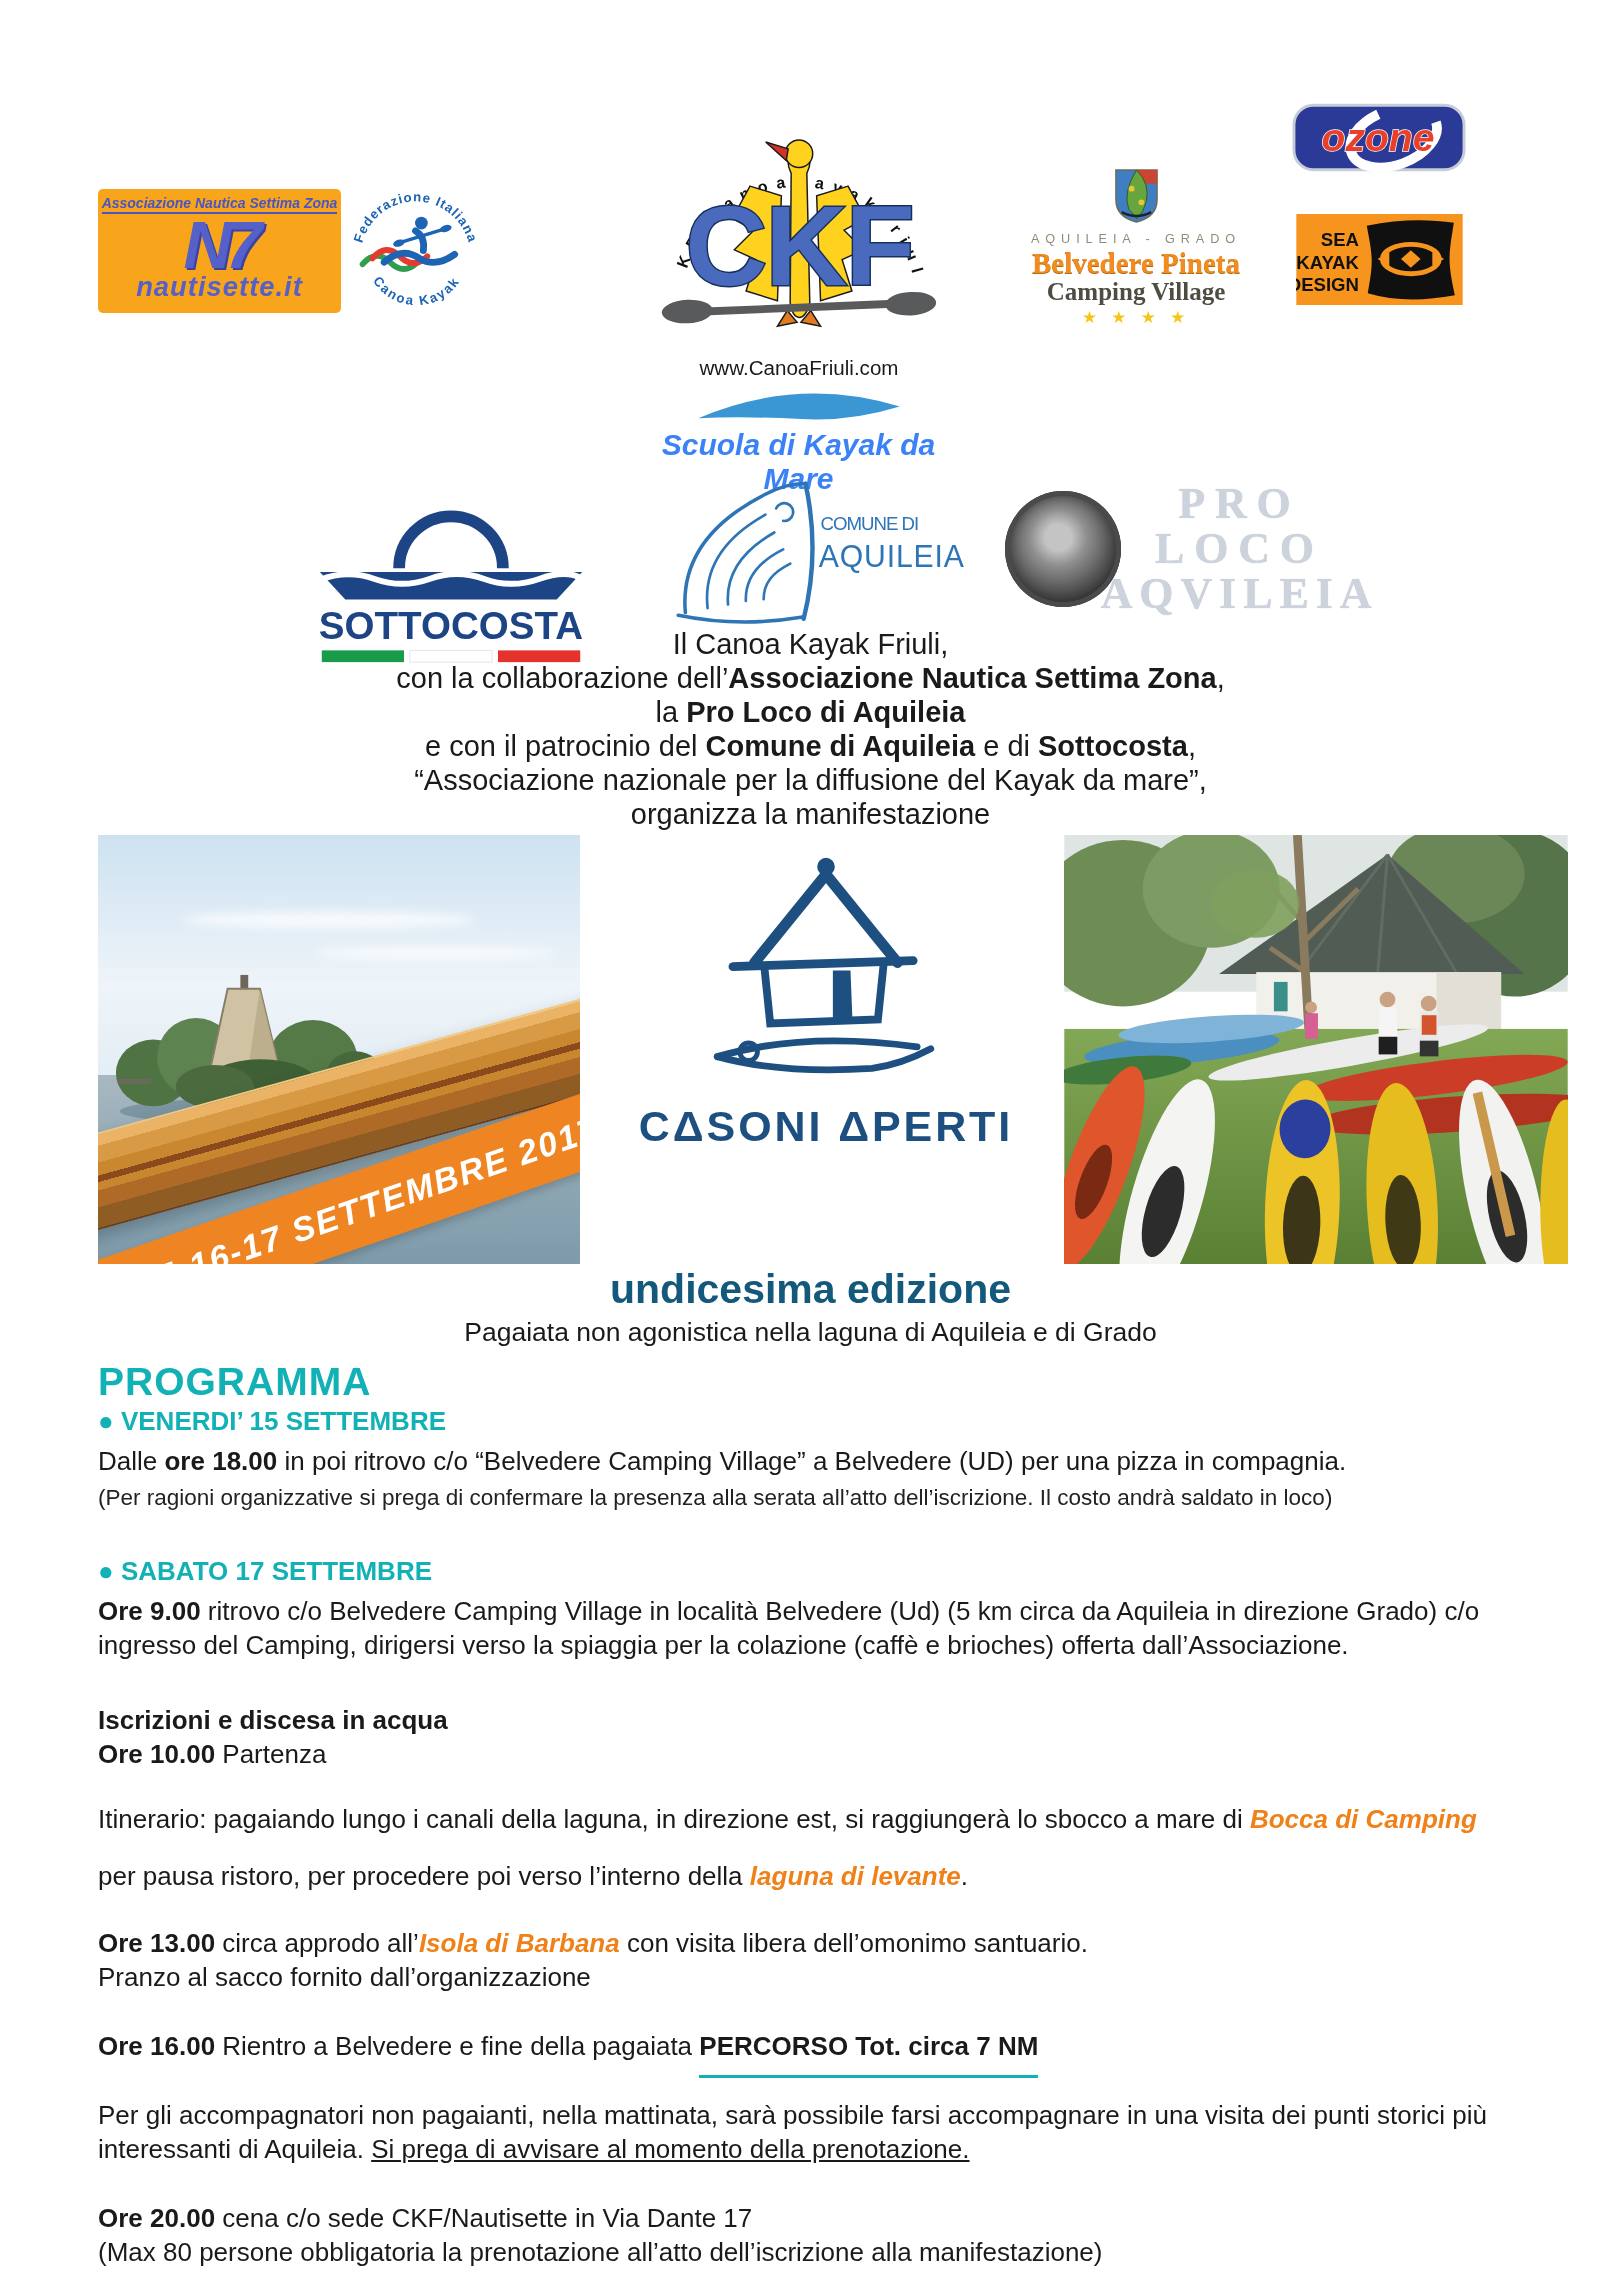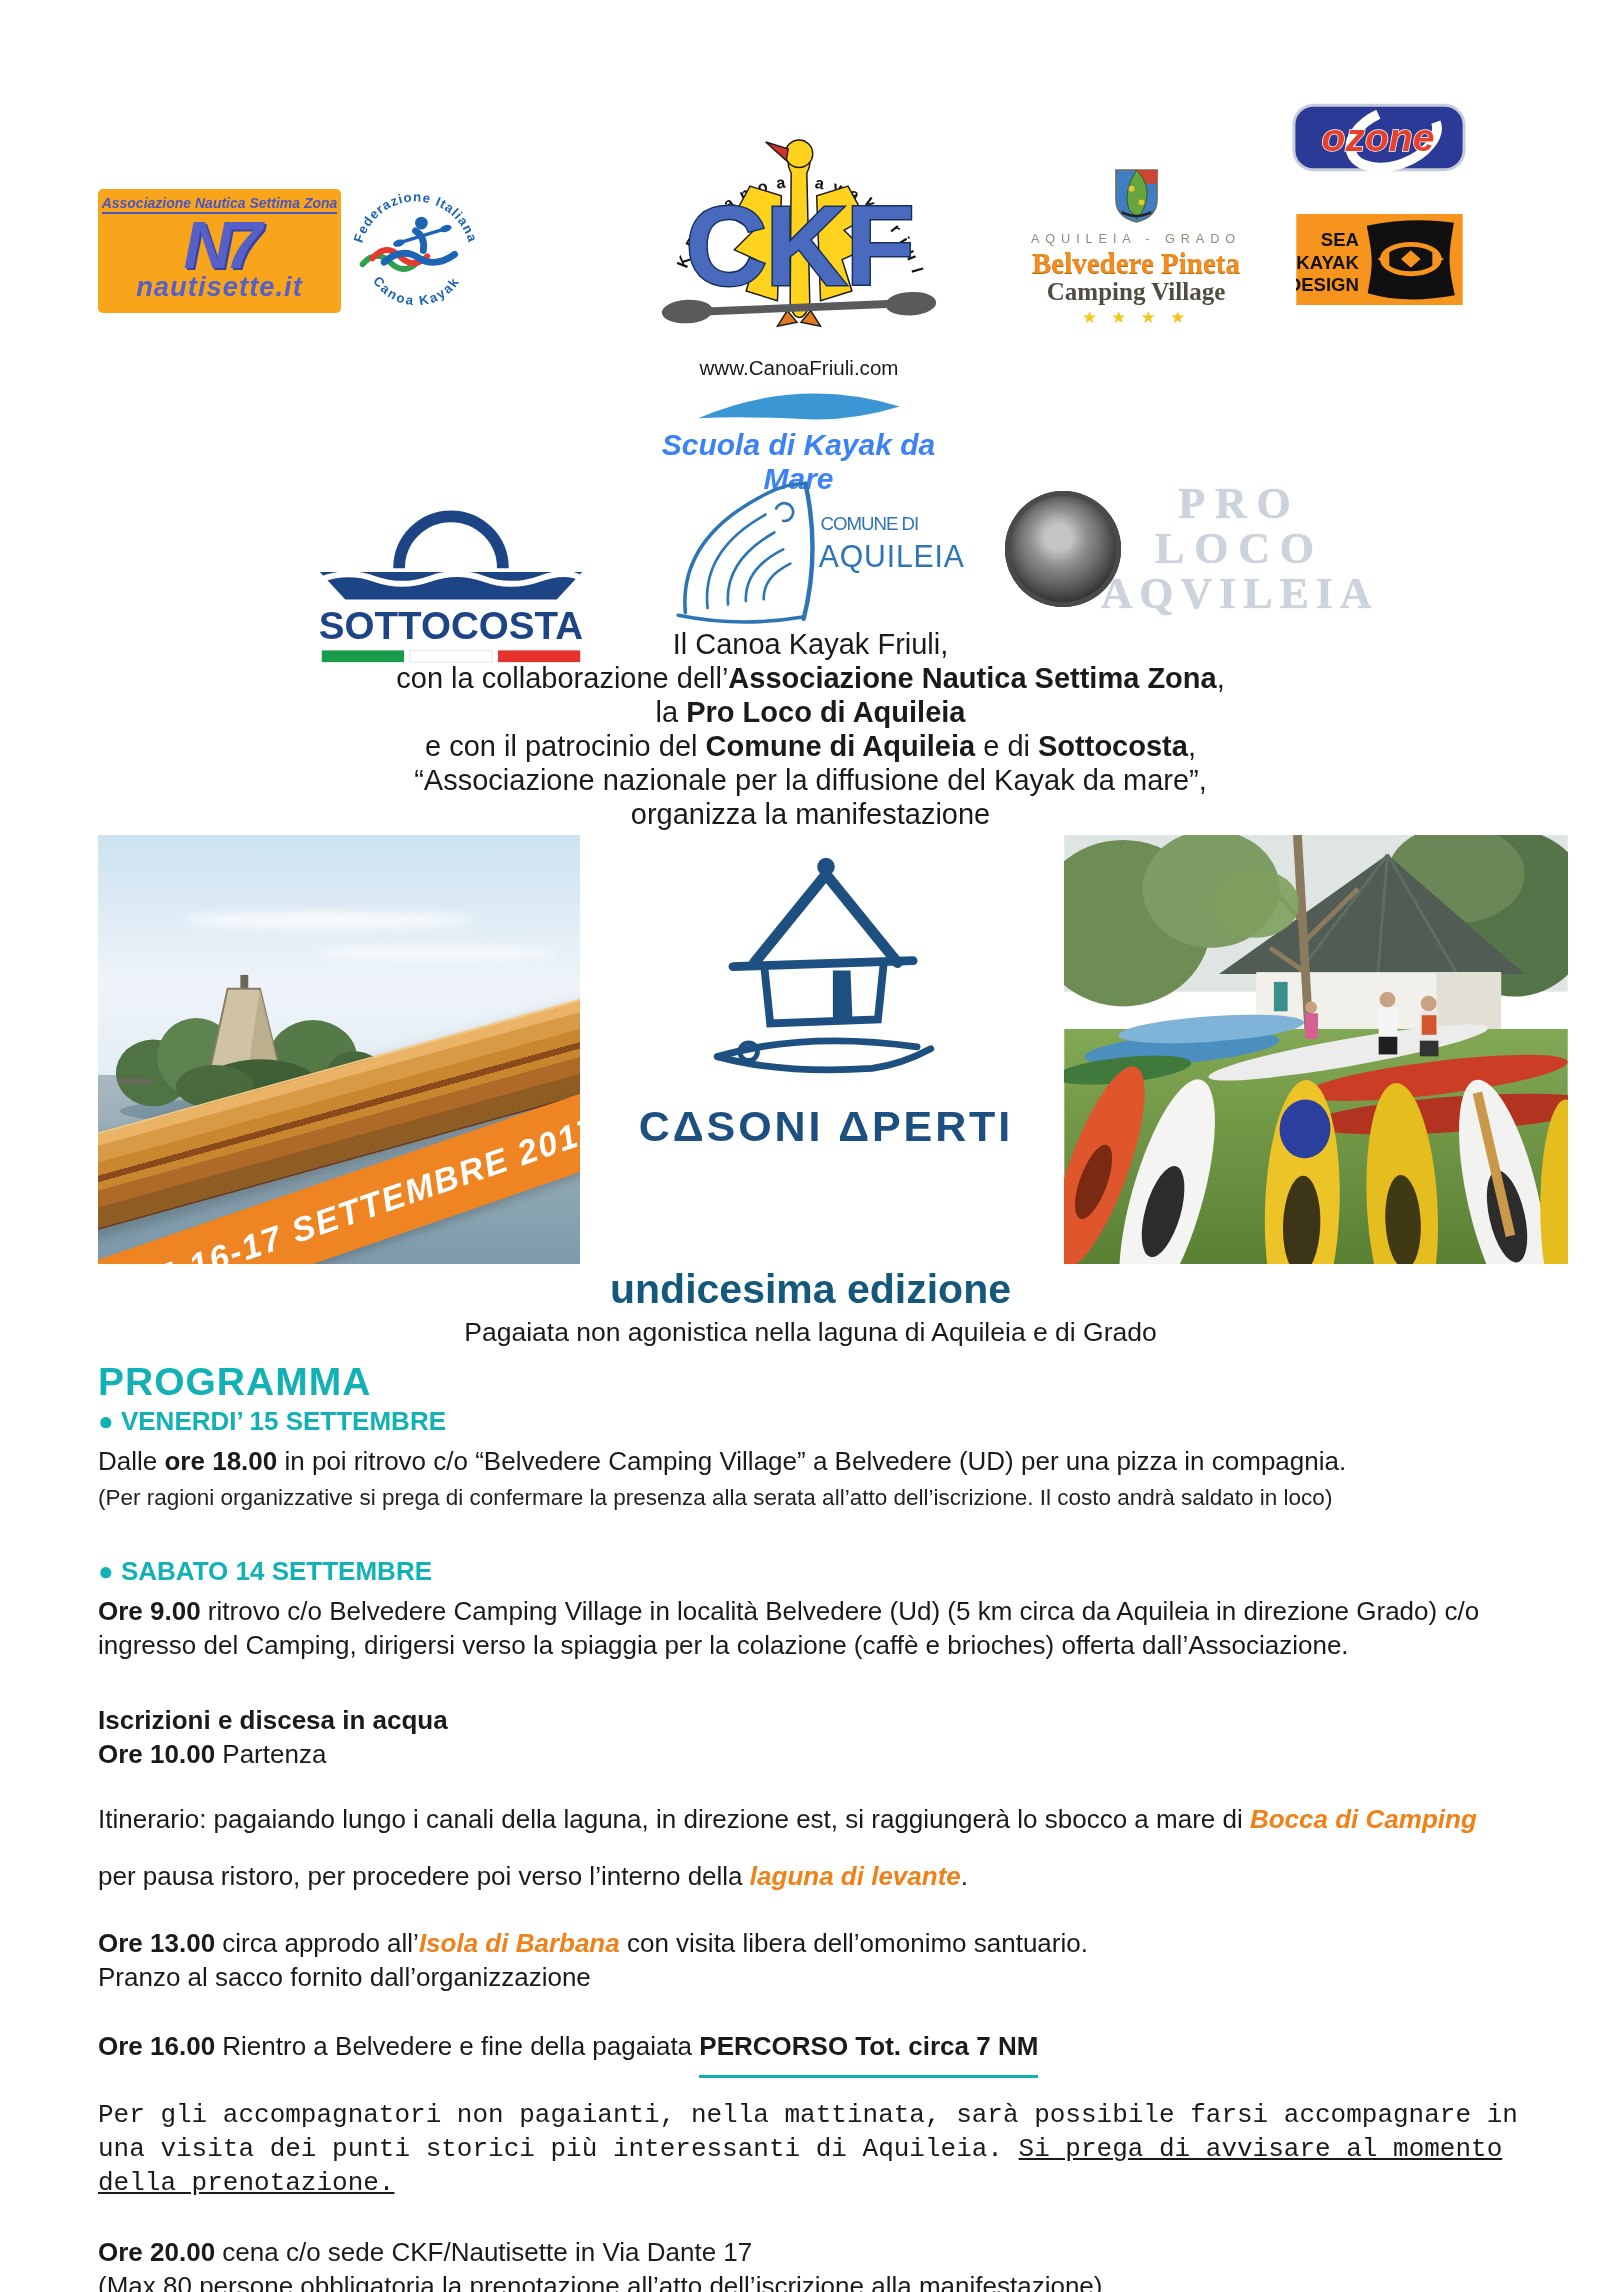--- a/index.html
+++ b/index.html
@@ -80,21 +80,21 @@
   .sec-head.saturday{margin-top:39px;}
   .program p{font-size:26px;line-height:34px;margin:0;}
   .p-friday{margin-top:5.9px!important;}
   .p-small{font-size:22.5px!important;margin-top:2.9px!important;color:#222;}
   .p-sat{margin-top:5.9px!important;}
   .p-subhead{font-weight:bold;margin-top:41px!important;}
   .p-itin1{margin-top:31px!important;}
   .p-itin2{margin-top:23.5px!important;}
   .p-13{margin-top:33px!important;}
   .p-16{margin-top:35px!important;}
-  .p-comp{margin-top:35px!important;font-family:Liberation Mono, monospace;}
+  .p-comp{margin-top:35px!important;}
   .p-20{margin-top:35px!important;}
 
   .run-n{}
   .run-b{font-weight:bold;}
   .run-o{color:#f08119;font-weight:bold;font-style:italic;}
   .run-u{text-decoration:underline;}
   .run-pu{font-weight:bold;border-bottom:3.9px solid #12b1b6;padding-bottom:14px;}
 </style>
 </head>
 <body>
@@ -361,21 +361,21 @@
     <p>Pagaiata non agonistica nella laguna di Aquileia e di Grado</p>
   </section>
 
   <section class="abs program">
     <h1>PROGRAMMA</h1>
 
     <p class="sec-head">● VENERDI’ 15 SETTEMBRE</p>
     <p class="p-friday"><span class="run-n">Dalle </span><span class="run-b">ore 18.00</span><span class="run-n"> in poi ritrovo c/o “Belvedere Camping Village” a Belvedere (UD) per una pizza in compagnia.</span></p>
     <p class="p-small">(Per ragioni organizzative si prega di confermare la presenza alla serata all’atto dell’iscrizione. Il costo andrà saldato in loco)</p>
 
-    <p class="sec-head saturday">● SABATO 14 SETTEMBRE</p>
+    <p class="sec-head saturday">● SABATO 17 SETTEMBRE</p>
     <p class="p-sat"><span class="run-b">Ore 9.00</span><span class="run-n"> ritrovo c/o Belvedere Camping Village in località Belvedere (Ud) (5 km circa da Aquileia in direzione Grado) c/o ingresso del Camping, dirigersi verso la spiaggia per la colazione (caffè e brioches) offerta dall’Associazione.</span></p>
 
     <p class="p-subhead">Iscrizioni e discesa in acqua</p>
     <p><span class="run-b">Ore 10.00</span><span class="run-n"> Partenza</span></p>
 
     <p class="p-itin1"><span class="run-n">Itinerario: pagaiando lungo i canali della laguna, in direzione est, si raggiungerà lo sbocco a mare di </span><span class="run-o">Bocca di Camping</span></p>
     <p class="p-itin2"><span class="run-n">per pausa ristoro, per procedere poi verso l’interno della </span><span class="run-o">laguna di levante</span><span class="run-n">.</span></p>
 
     <p class="p-13"><span class="run-b">Ore 13.00</span><span class="run-n"> circa approdo all’</span><span class="run-o">Isola di Barbana</span><span class="run-n"> con visita libera dell’omonimo santuario.</span></p>
     <p>Pranzo al sacco fornito dall’organizzazione</p>

